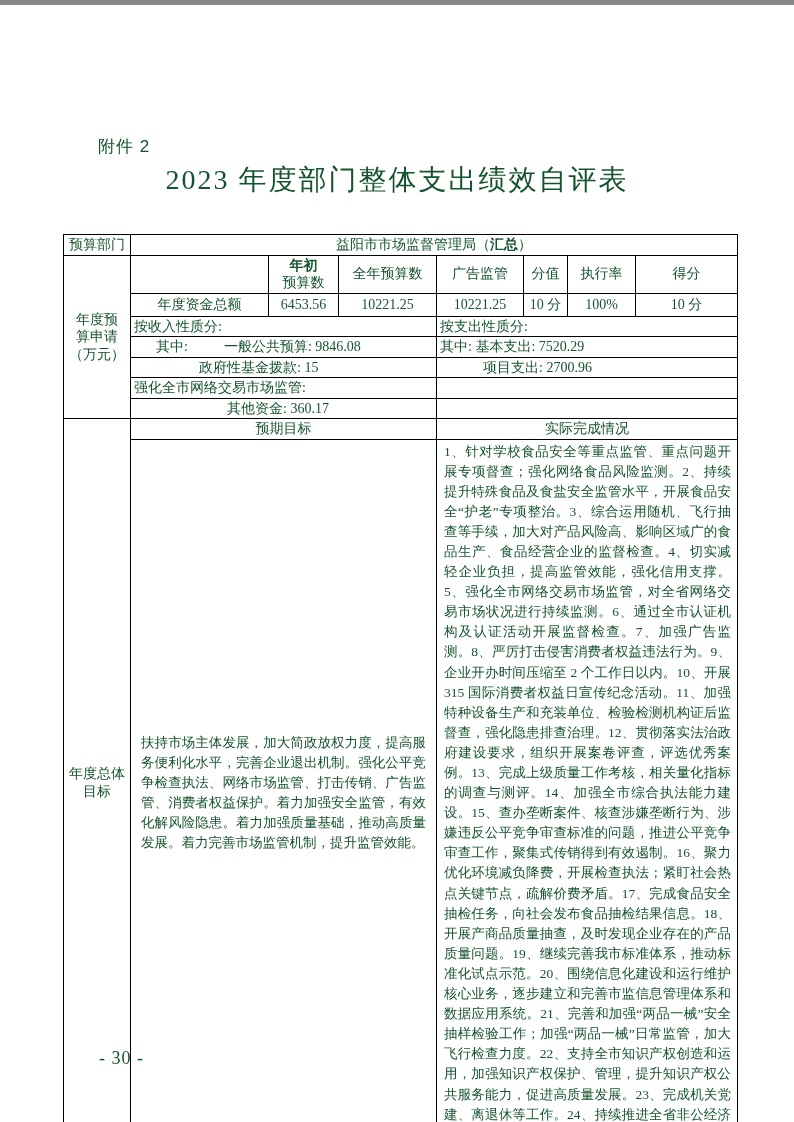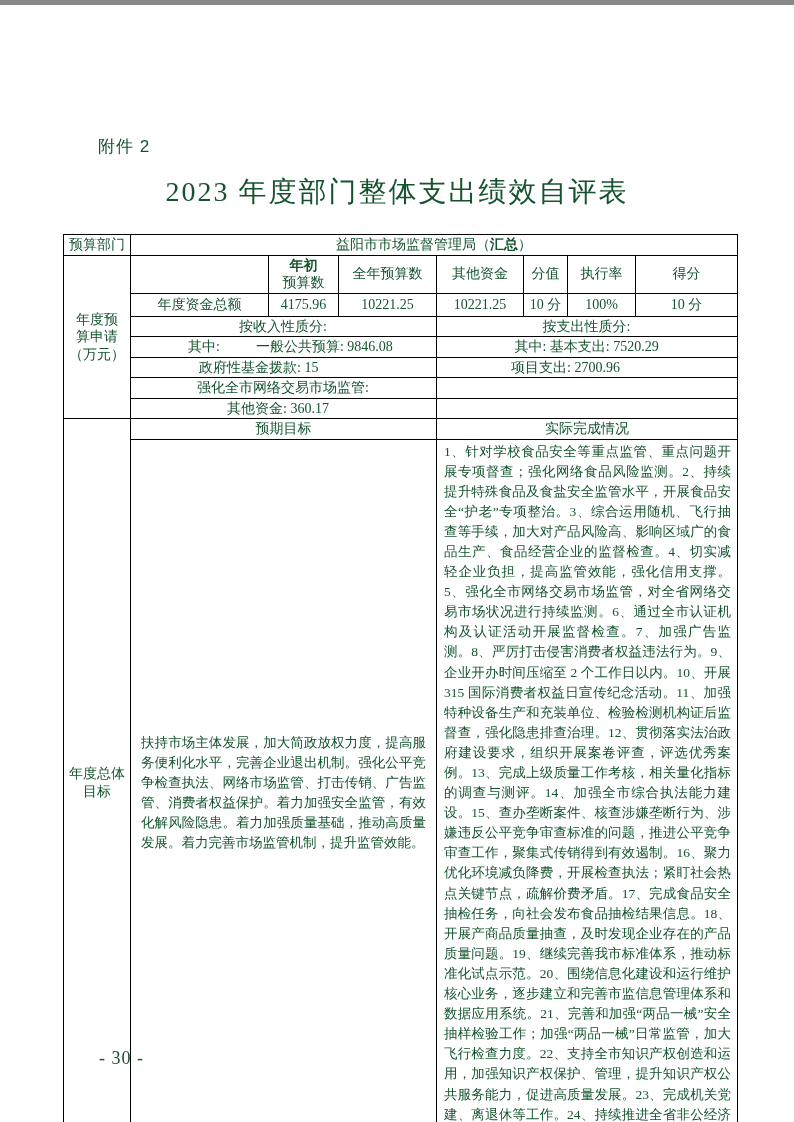--- a/index.html
+++ b/index.html
@@ -11,21 +11,21 @@
     font-family:"Liberation Serif","DejaVu Serif",serif;
     color:#14532d;
     overflow:hidden;
   }
   .attachment{
     position:absolute;left:98px;top:130px;
     font-family:"Liberation Sans","DejaVu Sans",sans-serif;
     font-size:17px;letter-spacing:1px;
   }
   .doc-title{
-    position:absolute;left:0;top:168px;width:100%;
+    position:absolute;left:0;top:156px;width:100%;
     text-align:center;font-size:28px;letter-spacing:2px;
   }
   .table-wrap{position:absolute;left:63px;top:229px;width:674px;}
   table{border-collapse:collapse;table-layout:fixed;width:674px;}
   table+table{margin-top:-1px;}
   td{
     border:1px solid #000;
     font-size:14px;line-height:1.25;
     padding:1px 4px;
     text-align:center;vertical-align:middle;
@@ -39,21 +39,21 @@
   .goal-text{
     font-size:13.5px;line-height:20px;
     text-align:justify;padding:4px 10px;
     vertical-align:middle;
   }
   .actual-text{
     font-size:13.5px;line-height:20.1px;
     text-align:justify;padding:2px 6px 2px 7px;
     vertical-align:top;
   }
-  .pad8{padding-left:3px;text-align:center;}
+  .pad8{padding-left:3px;}
   .pnum{position:absolute;left:99px;top:1043px;font-size:18px;letter-spacing:1px;}
 </style>
 </head>
 <body>
 
 <div class="page">
 
   <div class="attachment">附件 2</div>
 
   <div class="doc-title">2023 年度部门整体支出绩效自评表</div>
@@ -83,47 +83,47 @@
           <span>年度预</span>
           <span>算申请</span>
           <span>（万元）</span>
         </td>
         <td></td>
         <td class="bighead">
           <span class="b">年初</span>
           <span>预算数</span>
         </td>
         <td>全年预算数</td>
-        <td>其他资金</td>
+        <td>广告监管</td>
         <td>分值</td>
         <td>执行率</td>
         <td>得分</td>
       </tr>
       <tr style="height:23px">
         <td>年度资金总额</td>
-        <td>4175.96</td>
+        <td>6453.56</td>
         <td>10221.25</td>
         <td>10221.25</td>
         <td>10 分</td>
         <td>100%</td>
         <td>10 分</td>
       </tr>
       <tr style="height:19px">
         <td colspan="3" class="left pad8">按收入性质分:</td>
         <td colspan="4" class="left pad8">按支出性质分:</td>
       </tr>
       <tr style="height:20px">
-        <td colspan="3" class="left" style="padding-left:57px">
+        <td colspan="3" class="left" style="padding-left:25px">
           <span>其中:</span><span style="padding-left:36px">一般公共预算: 9846.08</span>
         </td>
         <td colspan="4" class="left pad8">其中: 基本支出: 7520.29</td>
       </tr>
       <tr style="height:20px">
         <td colspan="3" class="left" style="padding-left:68px">政府性基金拨款: 15</td>
-        <td colspan="4" class="left" style="padding-left:74px">项目支出: 2700.96</td>
+        <td colspan="4" class="left" style="padding-left:46px">项目支出: 2700.96</td>
       </tr>
       <tr style="height:20px">
         <td colspan="3" class="left pad8">强化全市网络交易市场监管:</td>
         <td colspan="4"></td>
       </tr>
       <tr style="height:18px">
         <td colspan="3" class="left" style="padding-left:96px">其他资金: 360.17</td>
         <td colspan="4"></td>
       </tr>
     </tbody>

